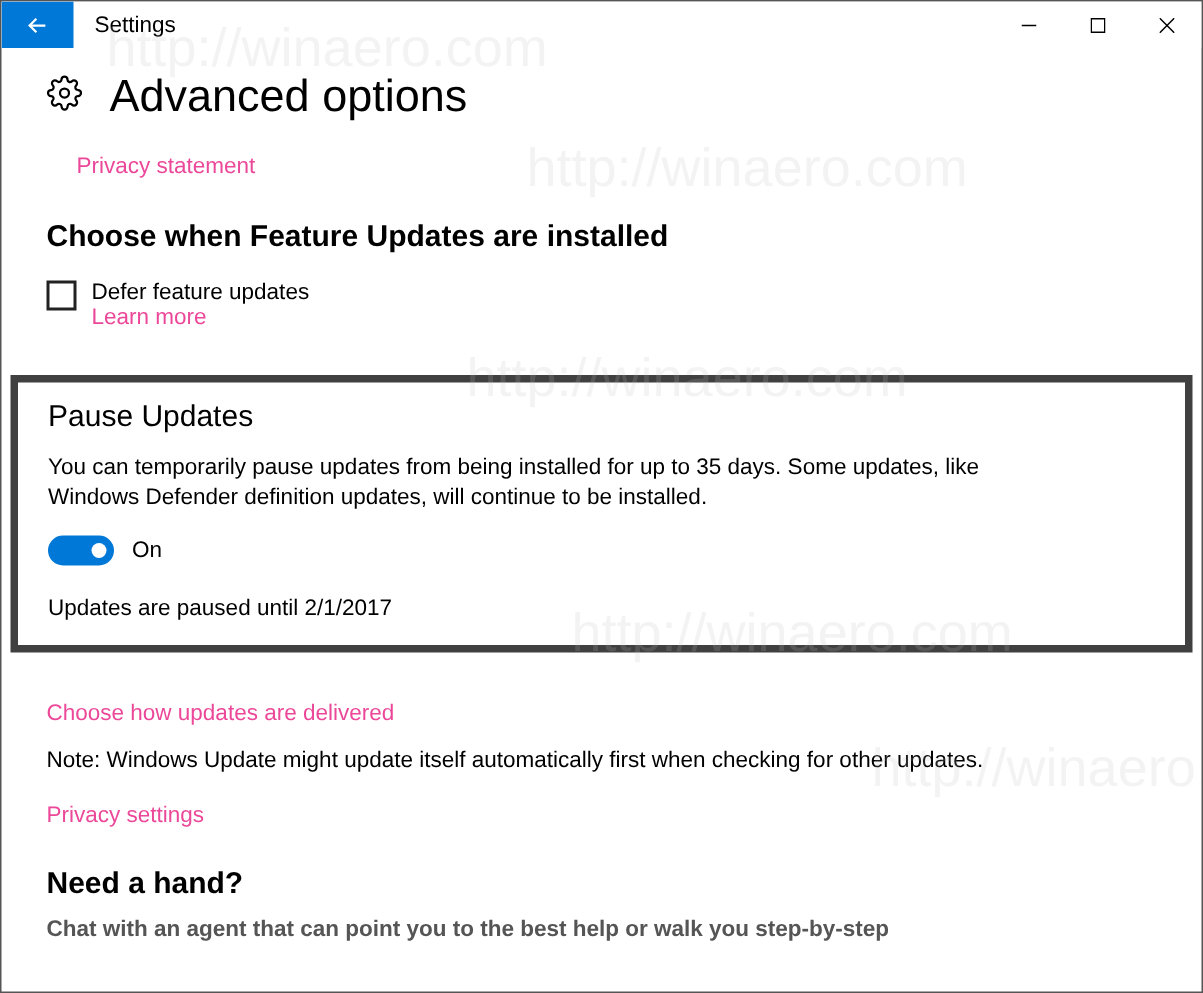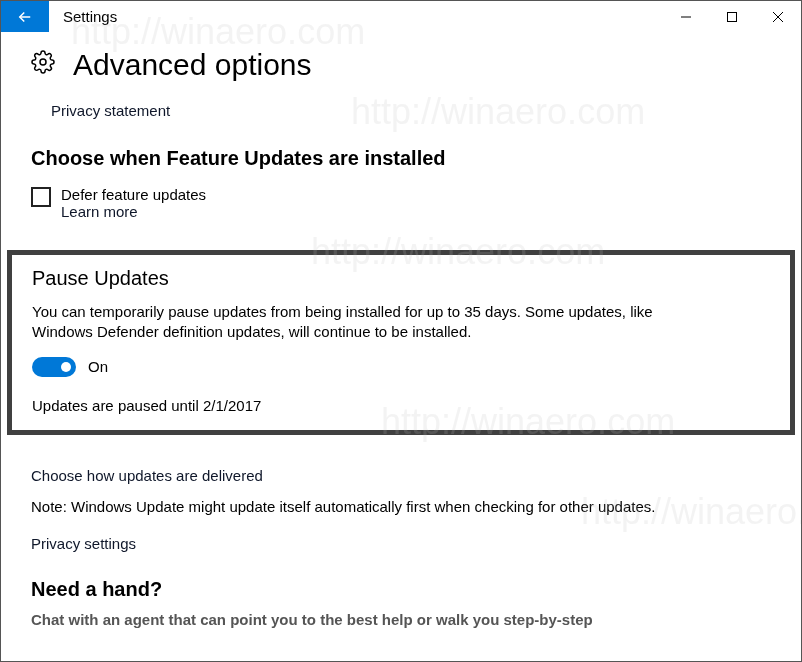--- a/index.html
+++ b/index.html
@@ -60,21 +60,21 @@
   .gear {
     font-size: 20px;
     line-height: 1;
   }
   .page-title {
     font-size: 30px;
     font-weight: 300;
     line-height: 1;
   }
   .link {
-    color: #0f172a;
+    color: #ec4899;
     font-size: 15px;
   }
   .section-h {
     font-size: 20px;
     font-weight: 600;
     margin-top: 28px;
     margin-bottom: 16px;
   }
   .checkbox-row {
     display: flex;

